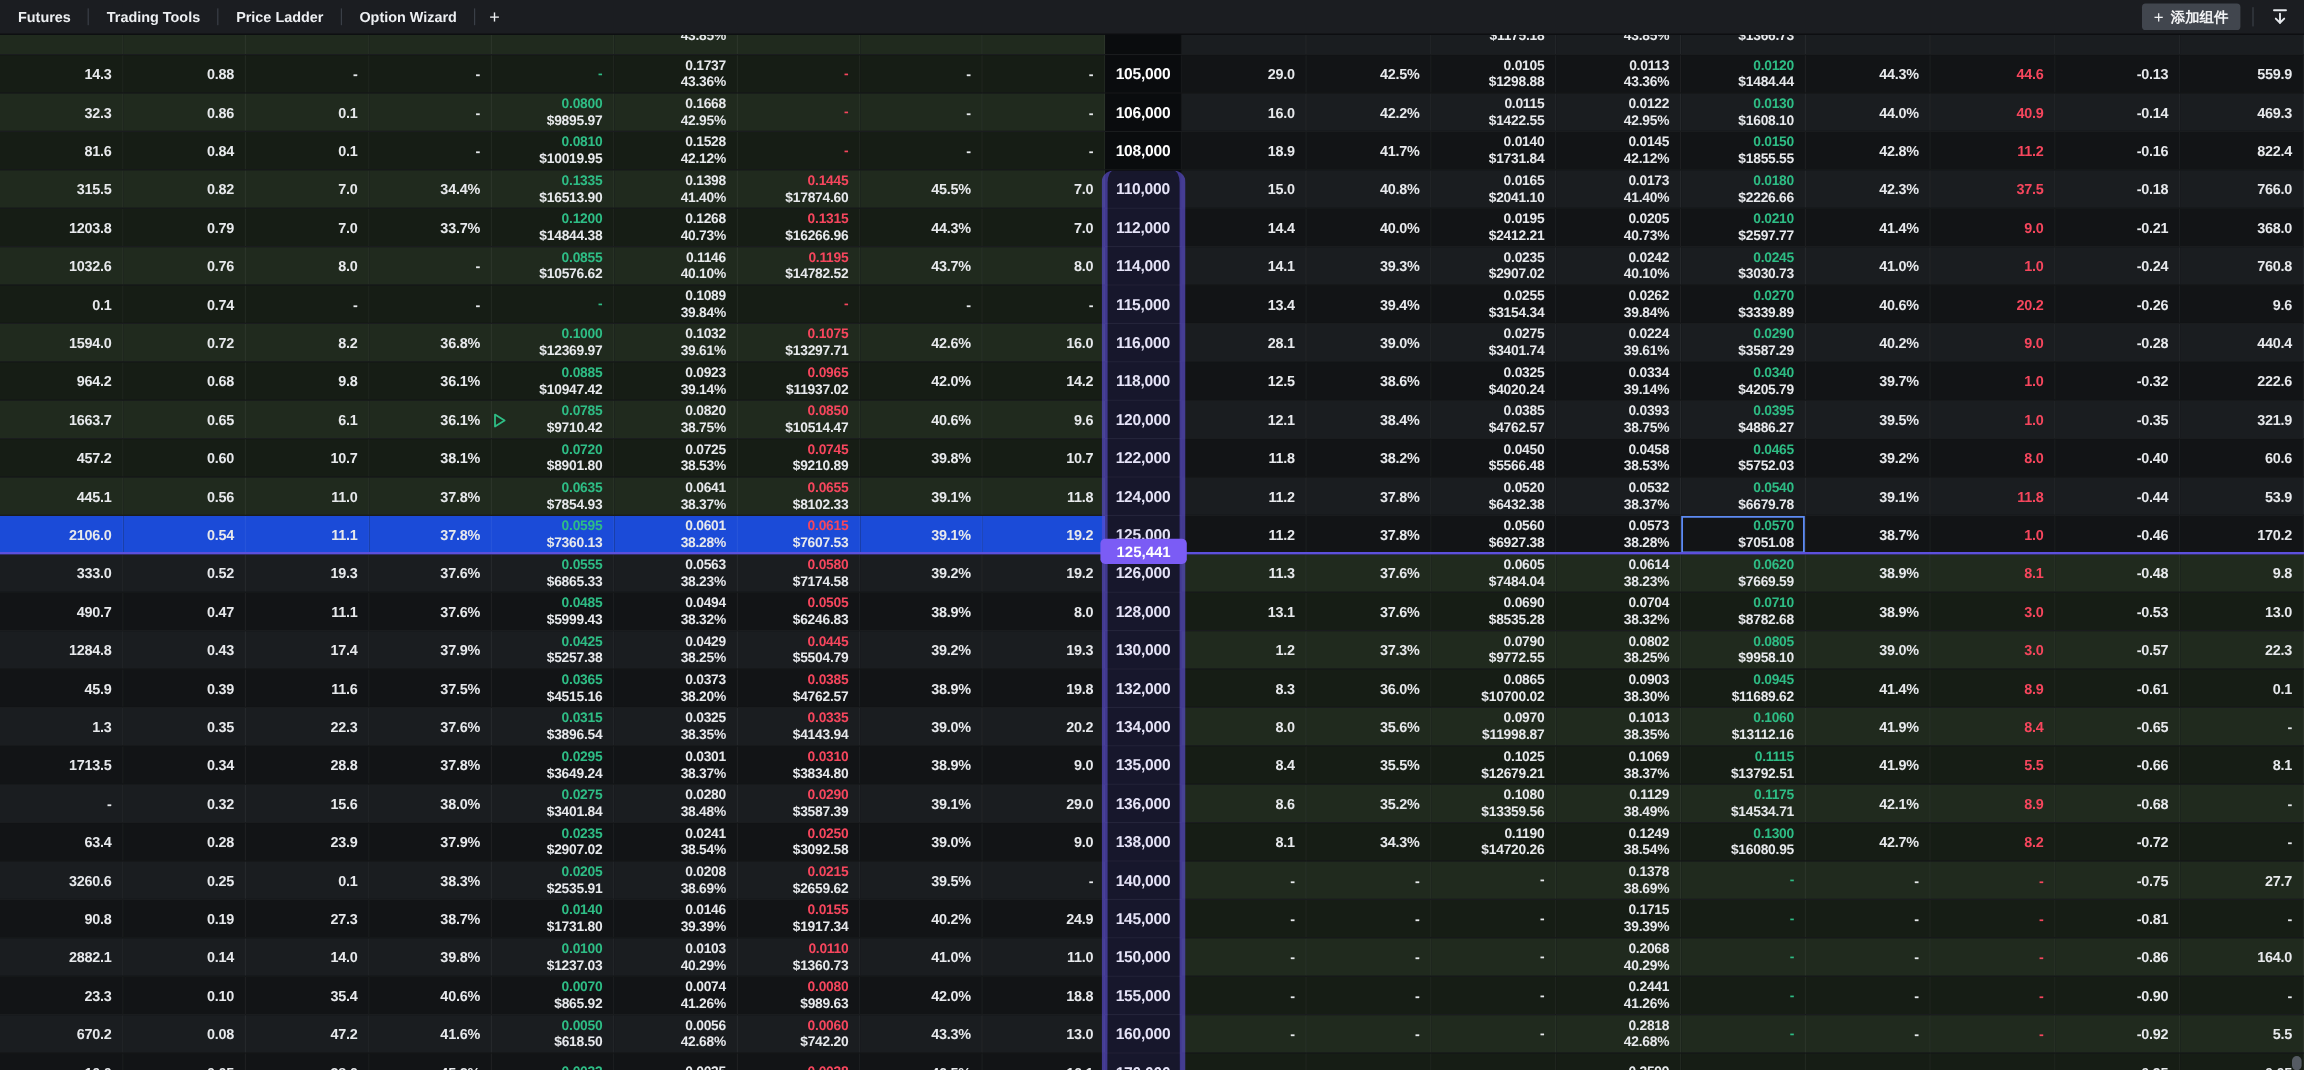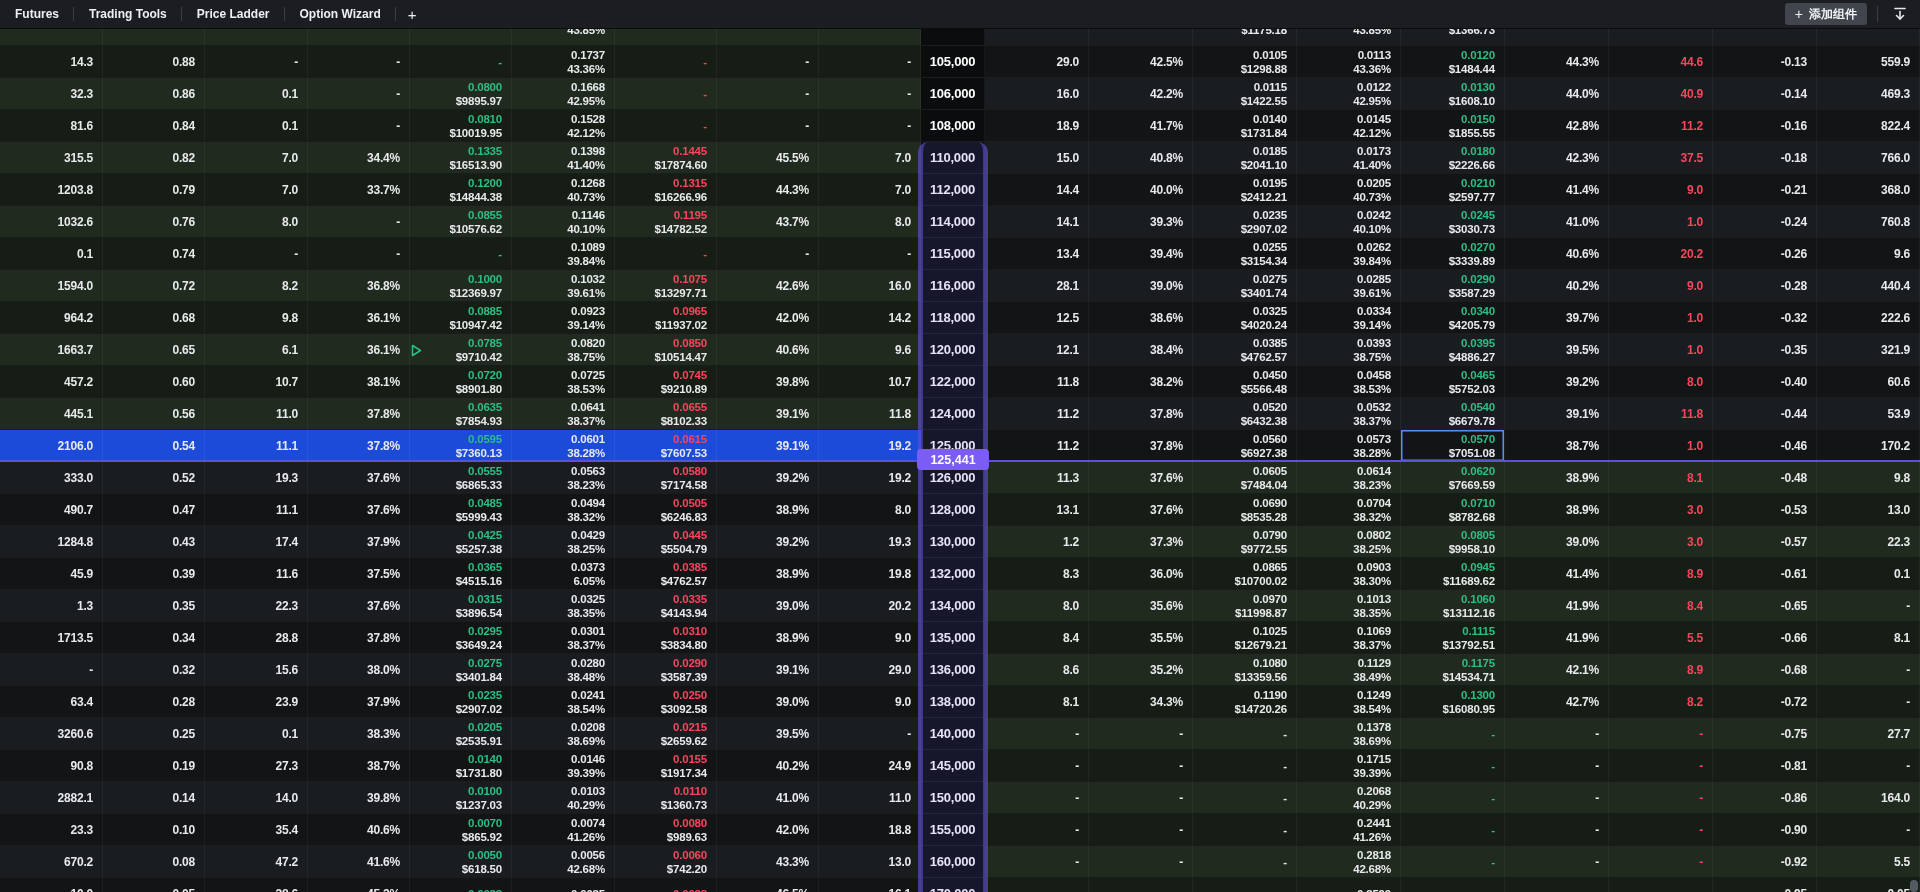--- a/index.html
+++ b/index.html
@@ -358,21 +358,21 @@
           <div>7.0</div>
         </div>
         <div class="cell strike" style="width: 64px;">110,000</div>
         <div class="cell nl" style="width: 104px;">
           <div>15.0</div>
         </div>
         <div class="cell nl" style="width: 104px;">
           <div>40.8%</div>
         </div>
         <div class="cell nl" style="width: 104px;">
-          <div class="l1 ">0.0185</div>
+          <div class="l1 ">0.0165</div>
           <div class="l2">$2041.10</div>
         </div>
         <div class="cell nl" style="width: 104px;">
           <div class="l1 ">0.0173</div>
           <div class="l2">41.40%</div>
         </div>
         <div class="cell nl" style="width: 104px;">
           <div class="l1 g">0.0180</div>
           <div class="l2">$2226.66</div>
         </div>
@@ -614,21 +614,21 @@
           <div>28.1</div>
         </div>
         <div class="cell nl" style="width: 104px;">
           <div>39.0%</div>
         </div>
         <div class="cell nl" style="width: 104px;">
           <div class="l1 ">0.0275</div>
           <div class="l2">$3401.74</div>
         </div>
         <div class="cell nl" style="width: 104px;">
-          <div class="l1 ">0.0285</div>
+          <div class="l1 ">0.0224</div>
           <div class="l2">39.61%</div>
         </div>
         <div class="cell nl" style="width: 104px;">
           <div class="l1 g">0.0290</div>
           <div class="l2">$3587.29</div>
         </div>
         <div class="cell nl" style="width: 104px;">
           <div>40.2%</div>
         </div>
         <div class="cell nl" style="width: 104px;">
@@ -1157,21 +1157,21 @@
         </div>
         <div class="cell nd" style="width: 102px;">
           <div>37.5%</div>
         </div>
         <div class="cell nd" style="width: 102px;">
           <div class="l1 g">0.0365</div>
           <div class="l2">$4515.16</div>
         </div>
         <div class="cell nd" style="width: 103px;">
           <div class="l1 ">0.0373</div>
-          <div class="l2">6.05%</div>
+          <div class="l2">38.20%</div>
         </div>
         <div class="cell nd" style="width: 102px;">
           <div class="l1 r">0.0385</div>
           <div class="l2">$4762.57</div>
         </div>
         <div class="cell nd" style="width: 102px;">
           <div>38.9%</div>
         </div>
         <div class="cell nd" style="width: 102px;">
           <div>19.8</div>

